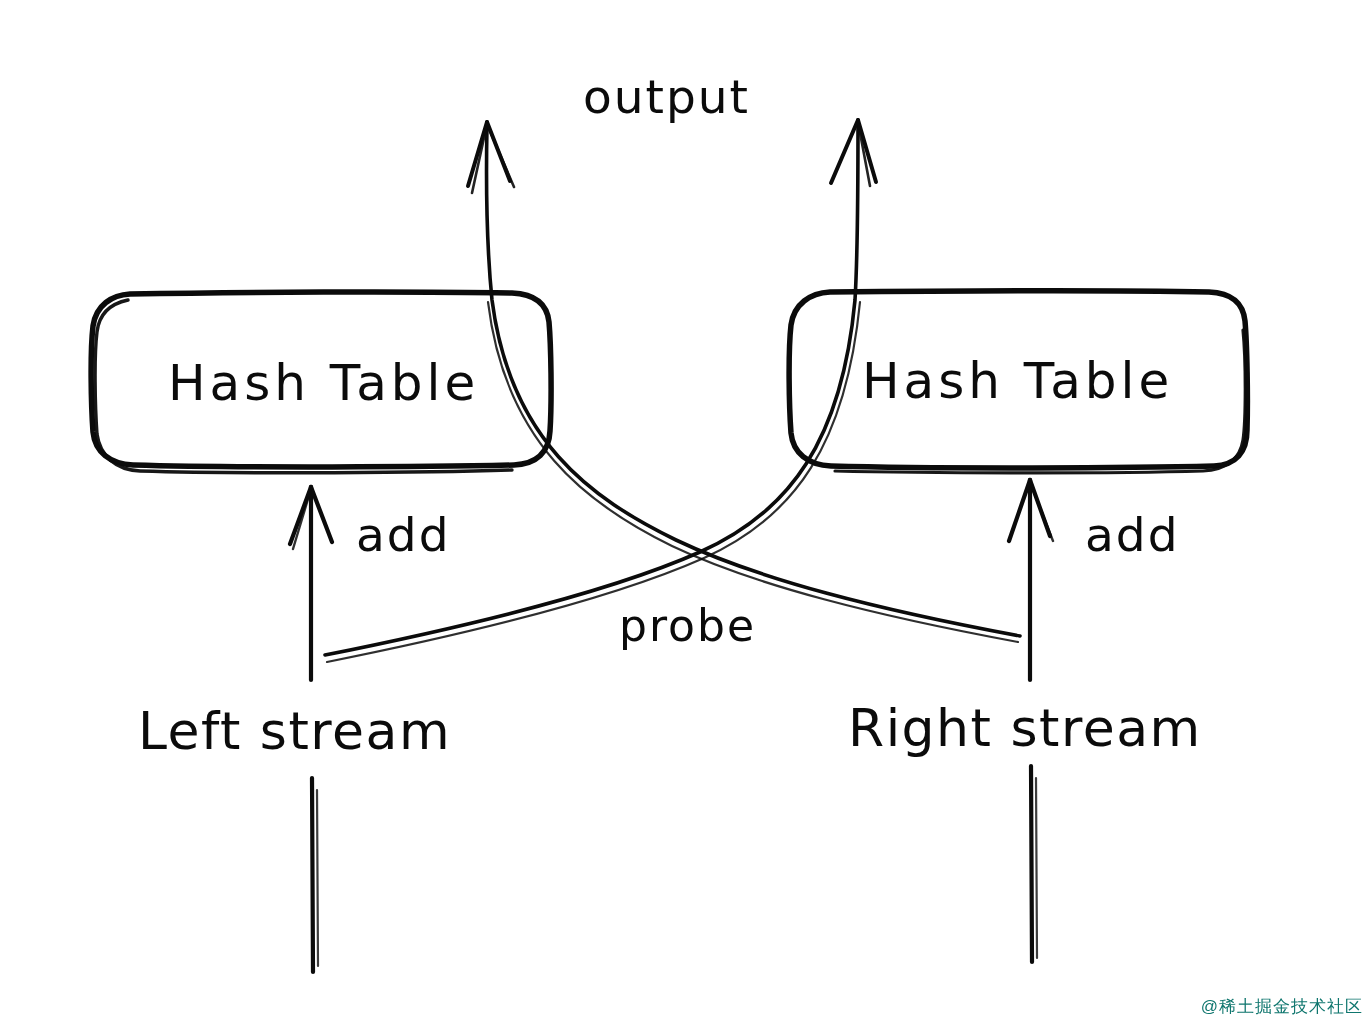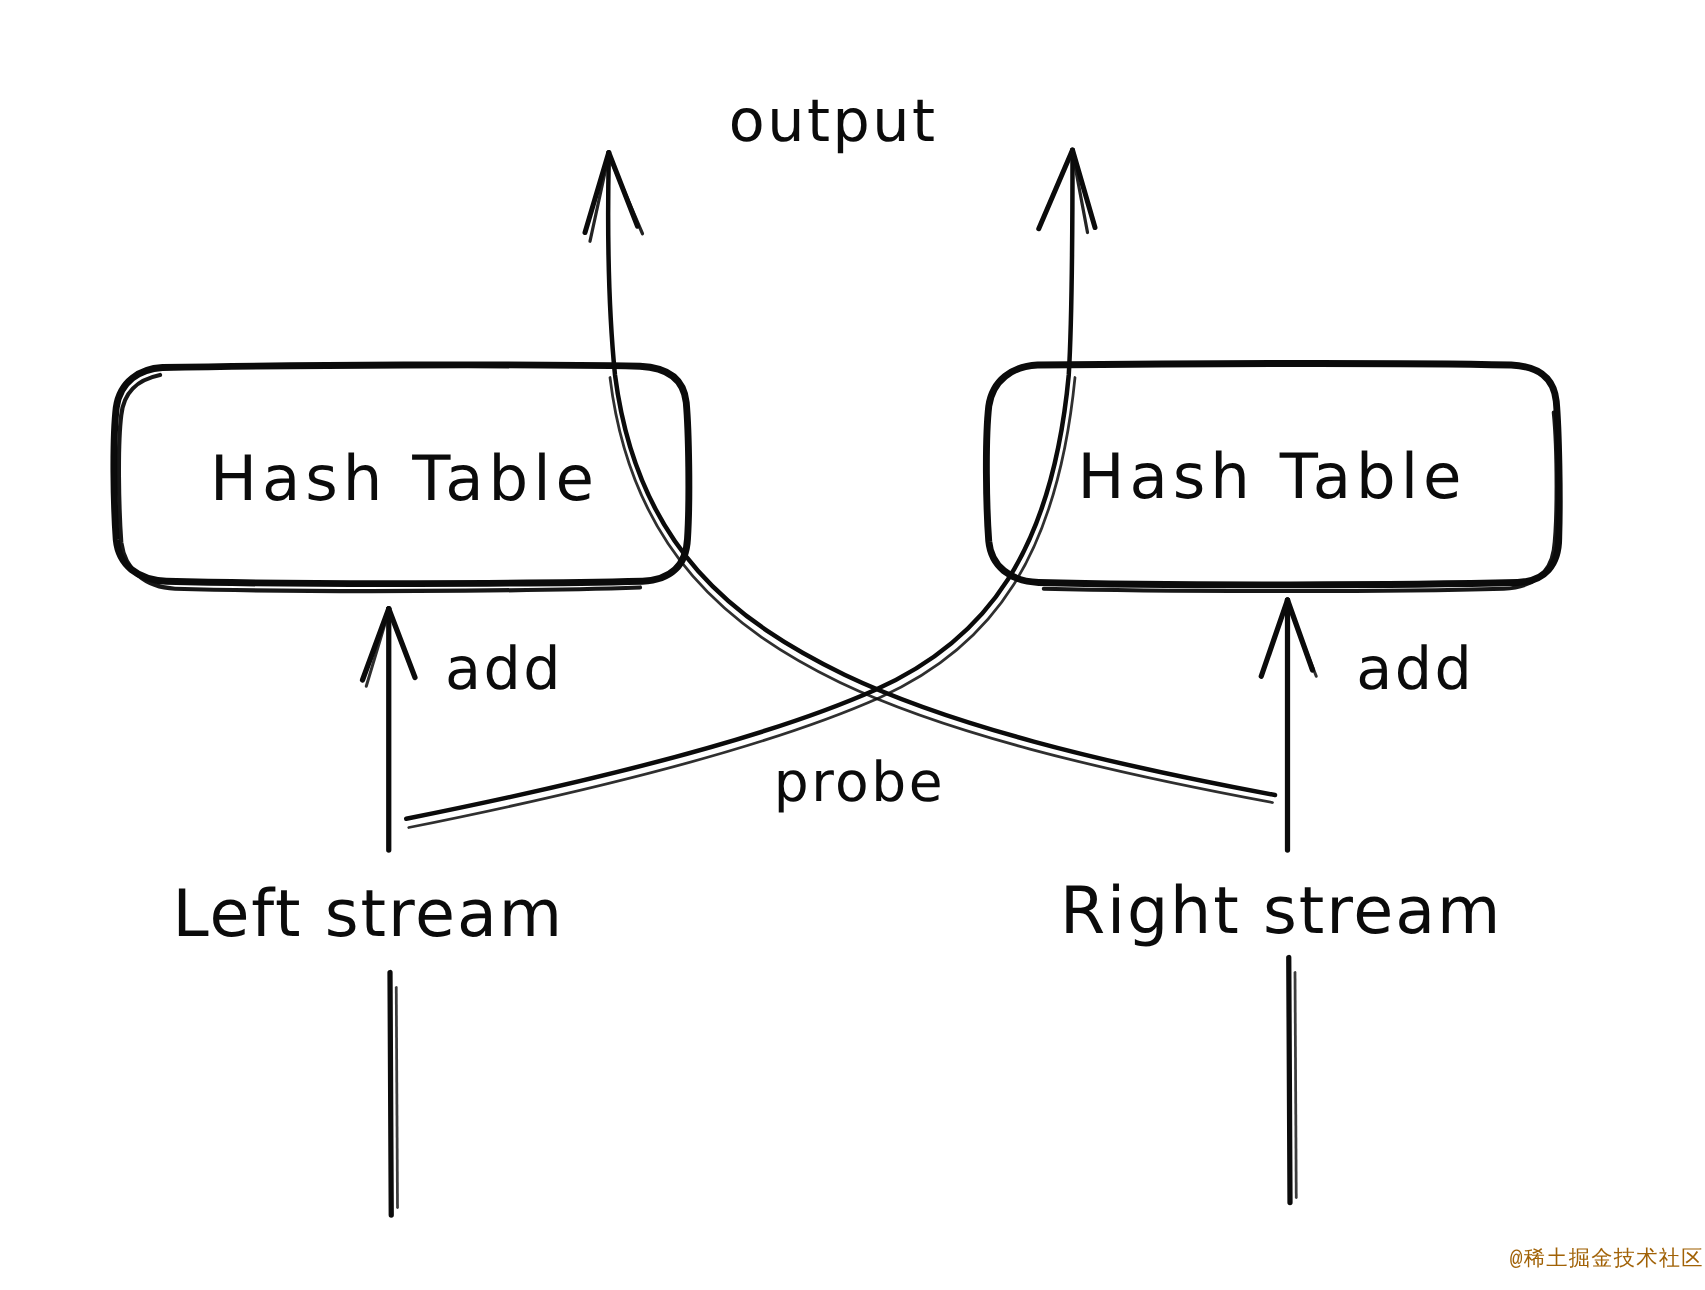--- a/index.html
+++ b/index.html
@@ -35,23 +35,23 @@
   }
   .label-output { font-size: 47px; }
   .label-box { font-size: 50px; letter-spacing: 4px; }
   .label-add { font-size: 47px; }
   .label-probe { font-size: 44px; }
   .label-stream { font-size: 52px; letter-spacing: 1.5px; }
   .watermark {
     position: absolute;
     right: 22px;
     bottom: 14px;
-    color: #a16207;
+    color: #0f766e;
     font-size: 17px;
-    font-family: Liberation Mono, monospace;
+    font-family: Liberation Sans, sans-serif;
     letter-spacing: 1px;
     user-select: none;
   }
   .stroke {
     fill: none;
     stroke: #0b0b0b;
     stroke-linecap: round;
     stroke-linejoin: round;
   }
 </style>

